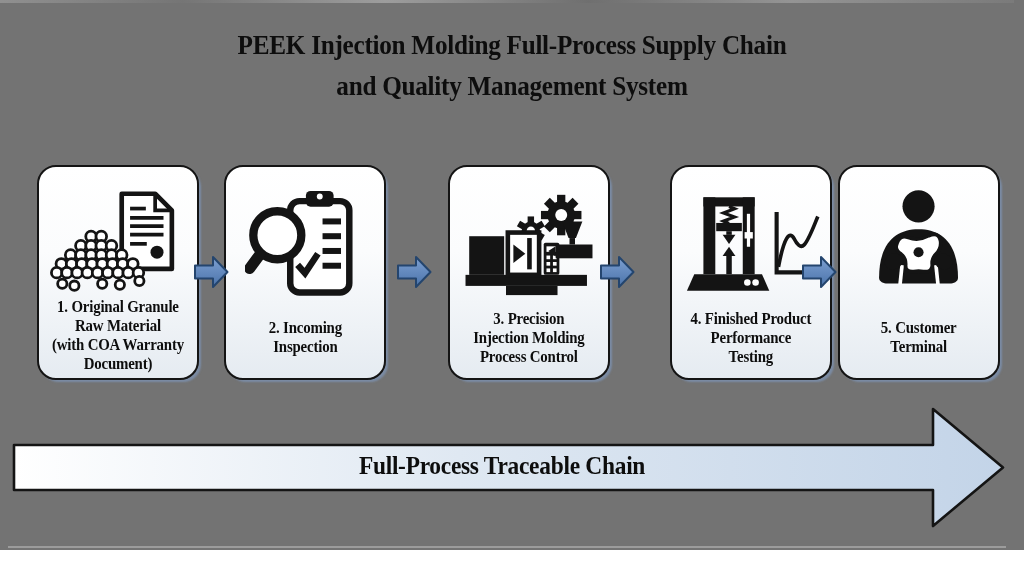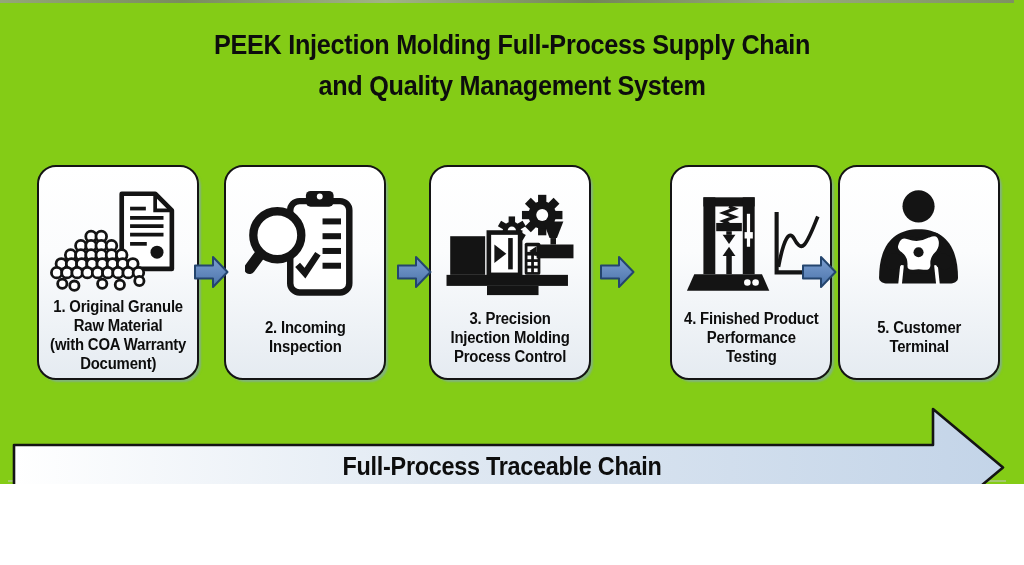--- a/index.html
+++ b/index.html
@@ -1,18 +1,18 @@
 <!DOCTYPE html>
 <html><head>
 <meta charset="utf-8">
 <style>
   html,body{margin:0;padding:0;background:#ffffff;}
   .canvas{
-    position:relative;width:1024px;height:484px;background:#84cc16;overflow:hidden;
-    font-family:Liberation Sans, sans-serif;color:#0d0d0d;
+    position:relative;width:1024px;height:550px;background:#737373;overflow:hidden;
+    font-family:Liberation Serif, serif;color:#0d0d0d;
   }
   .edge-top{
     position:absolute;top:0;left:0;width:1014px;height:3px;opacity:.75;
     background:linear-gradient(90deg,#9a9a9a 0%,#767676 18%,#ababab 38%,#6e6e6e 58%,#9f9f9f 78%,#7d7d7d 100%);
   }
   .edge-bottom{
     position:absolute;bottom:2px;left:8px;width:998px;height:2px;background:#c6c6c6;opacity:.5;
   }
   .title{
     position:absolute;top:24px;left:0;width:100%;margin:0;text-align:center;
@@ -142,21 +142,21 @@
         <g>
           <circle cx="35" cy="50" r="26" fill="#ffffff" stroke="#141414" stroke-width="9"></circle>
           <line x1="16" y1="71" x2="5" y2="86" stroke="#141414" stroke-width="12" stroke-linecap="round"></line>
         </g>
       </svg>
     </div>
     <div class="step-label">2. Incoming
 Inspection</div>
   </div>
 
-  <div class="step" style="left:429px">
+  <div class="step" style="left:448px">
     <div class="icon-area">
       <svg viewBox="0 0 150 118" width="138" height="109">
         <g transform="translate(110,27)" fill="#141414">
           <g>
             <rect x="-4.5" y="-22" width="9" height="10"></rect>
             <rect x="-4.5" y="-22" width="9" height="10" transform="rotate(45)"></rect>
             <rect x="-4.5" y="-22" width="9" height="10" transform="rotate(90)"></rect>
             <rect x="-4.5" y="-22" width="9" height="10" transform="rotate(135)"></rect>
             <rect x="-4.5" y="-22" width="9" height="10" transform="rotate(180)"></rect>
             <rect x="-4.5" y="-22" width="9" height="10" transform="rotate(225)"></rect>

